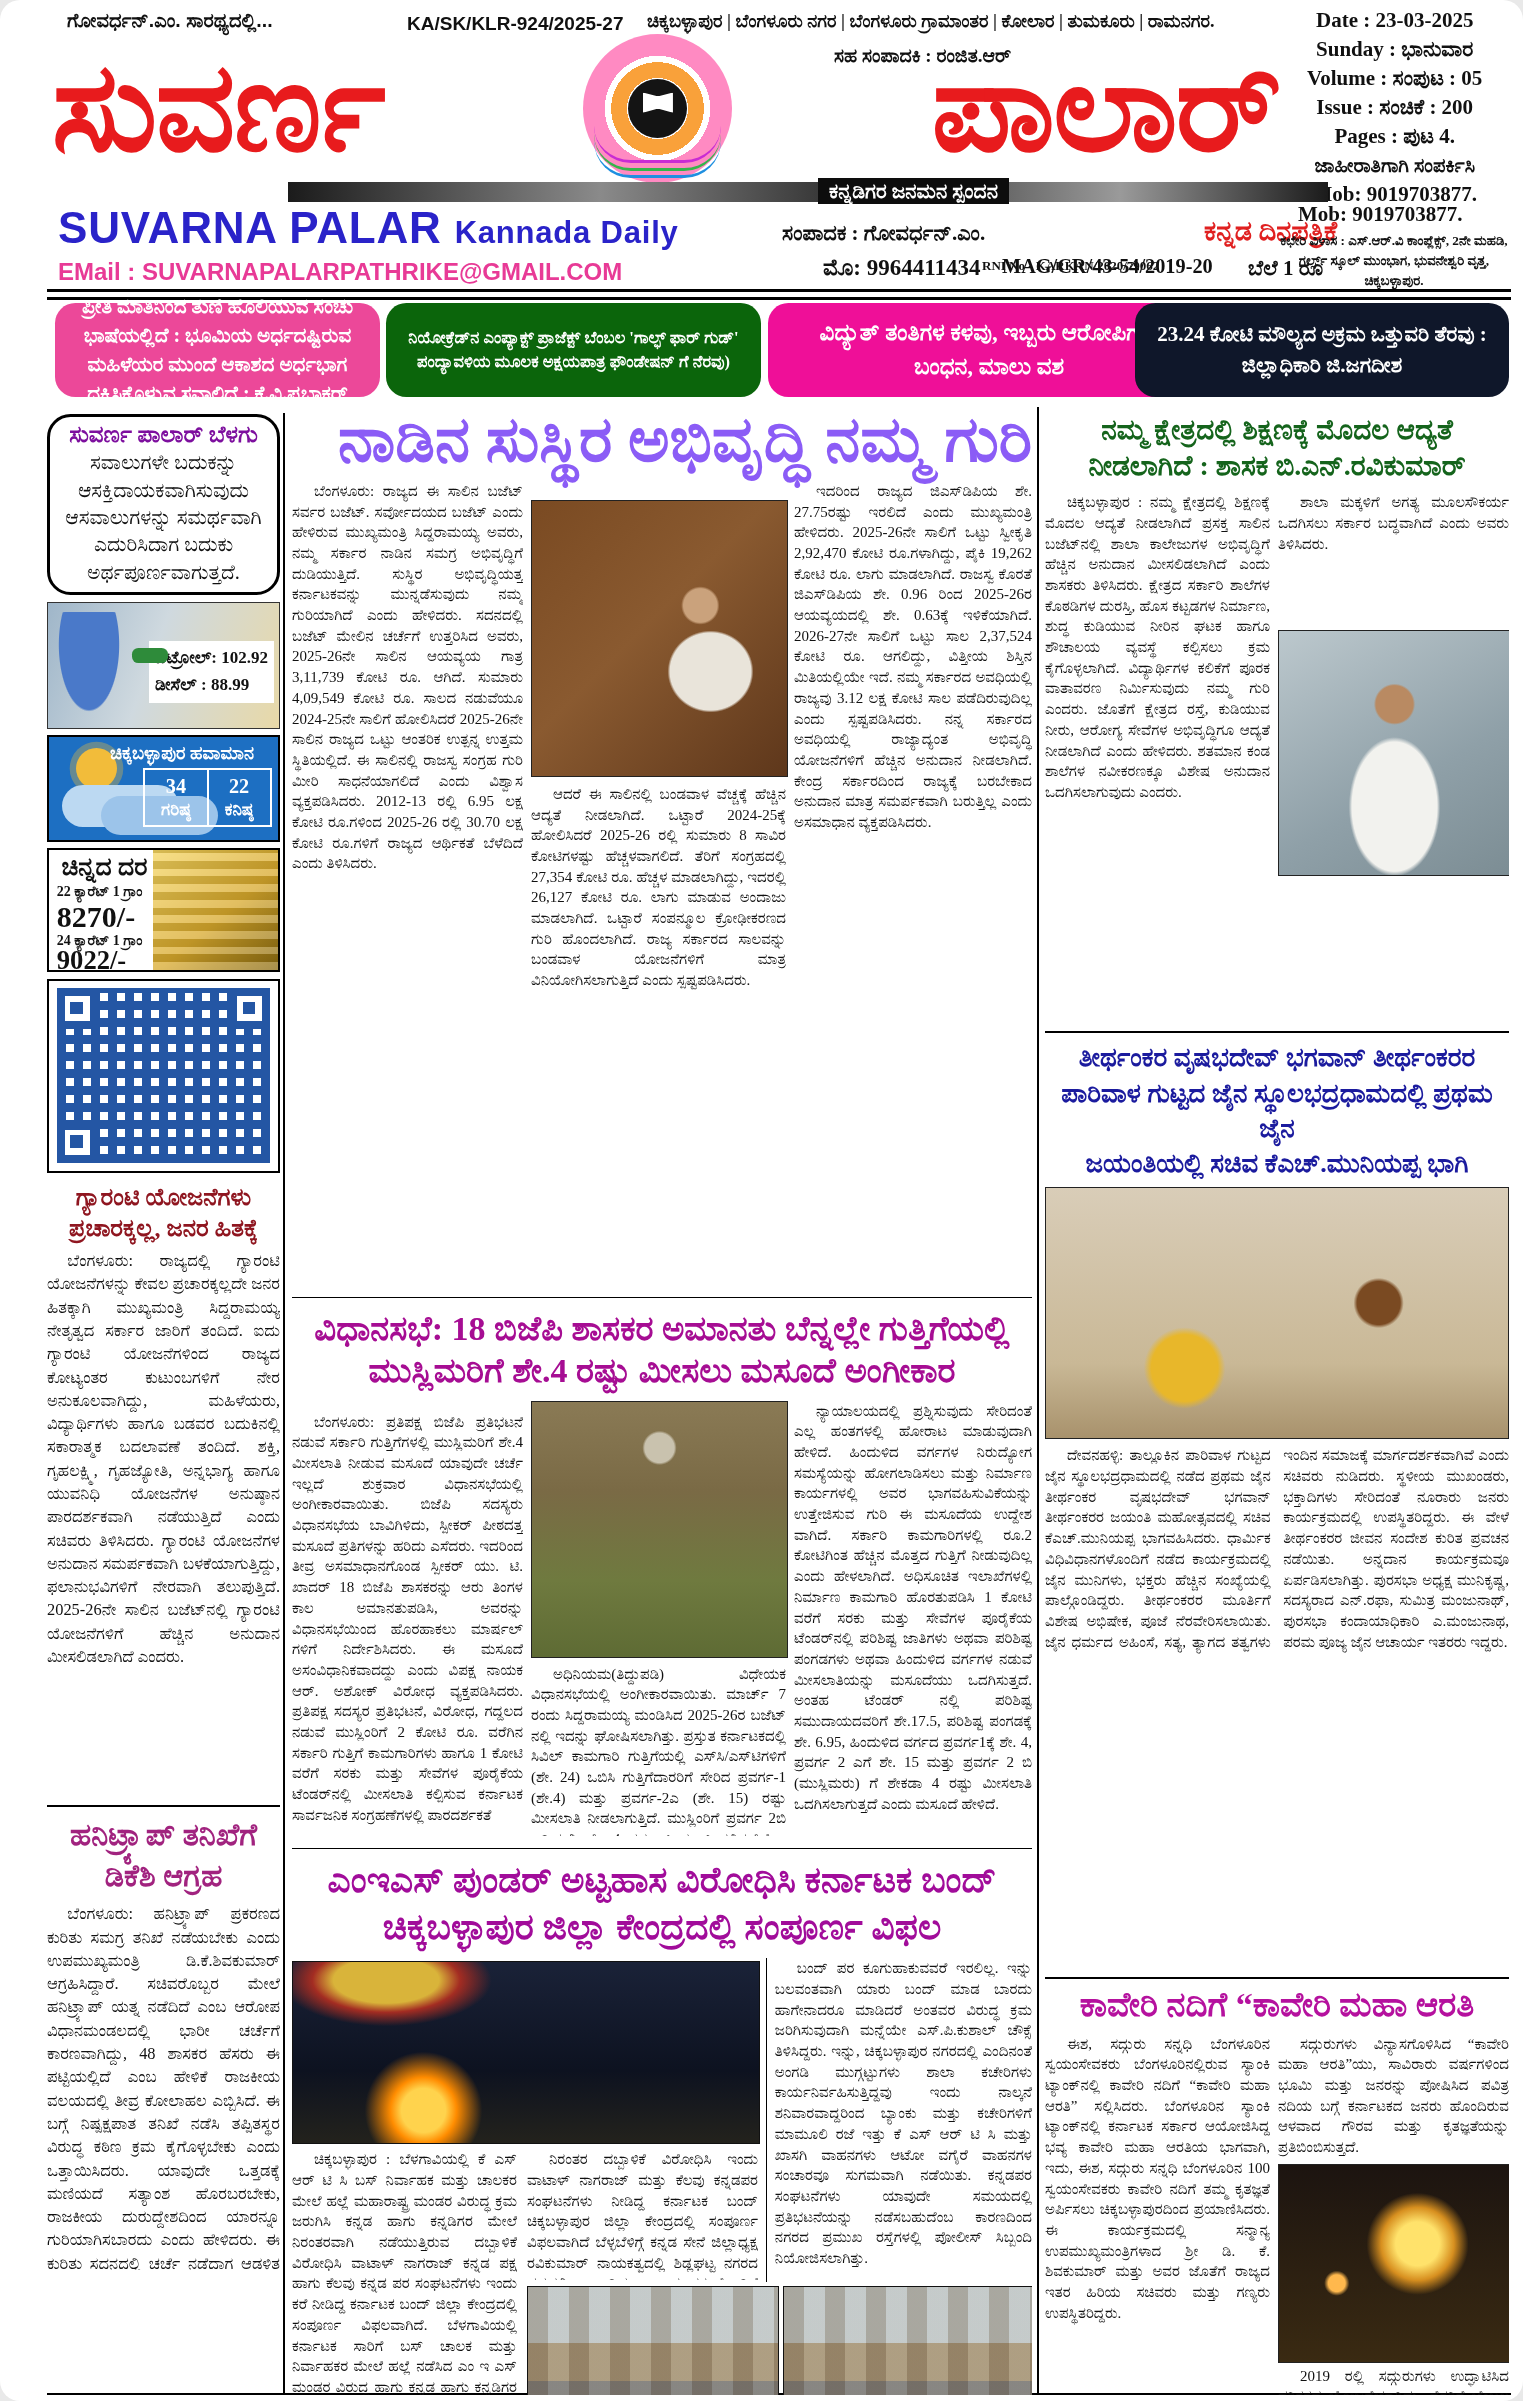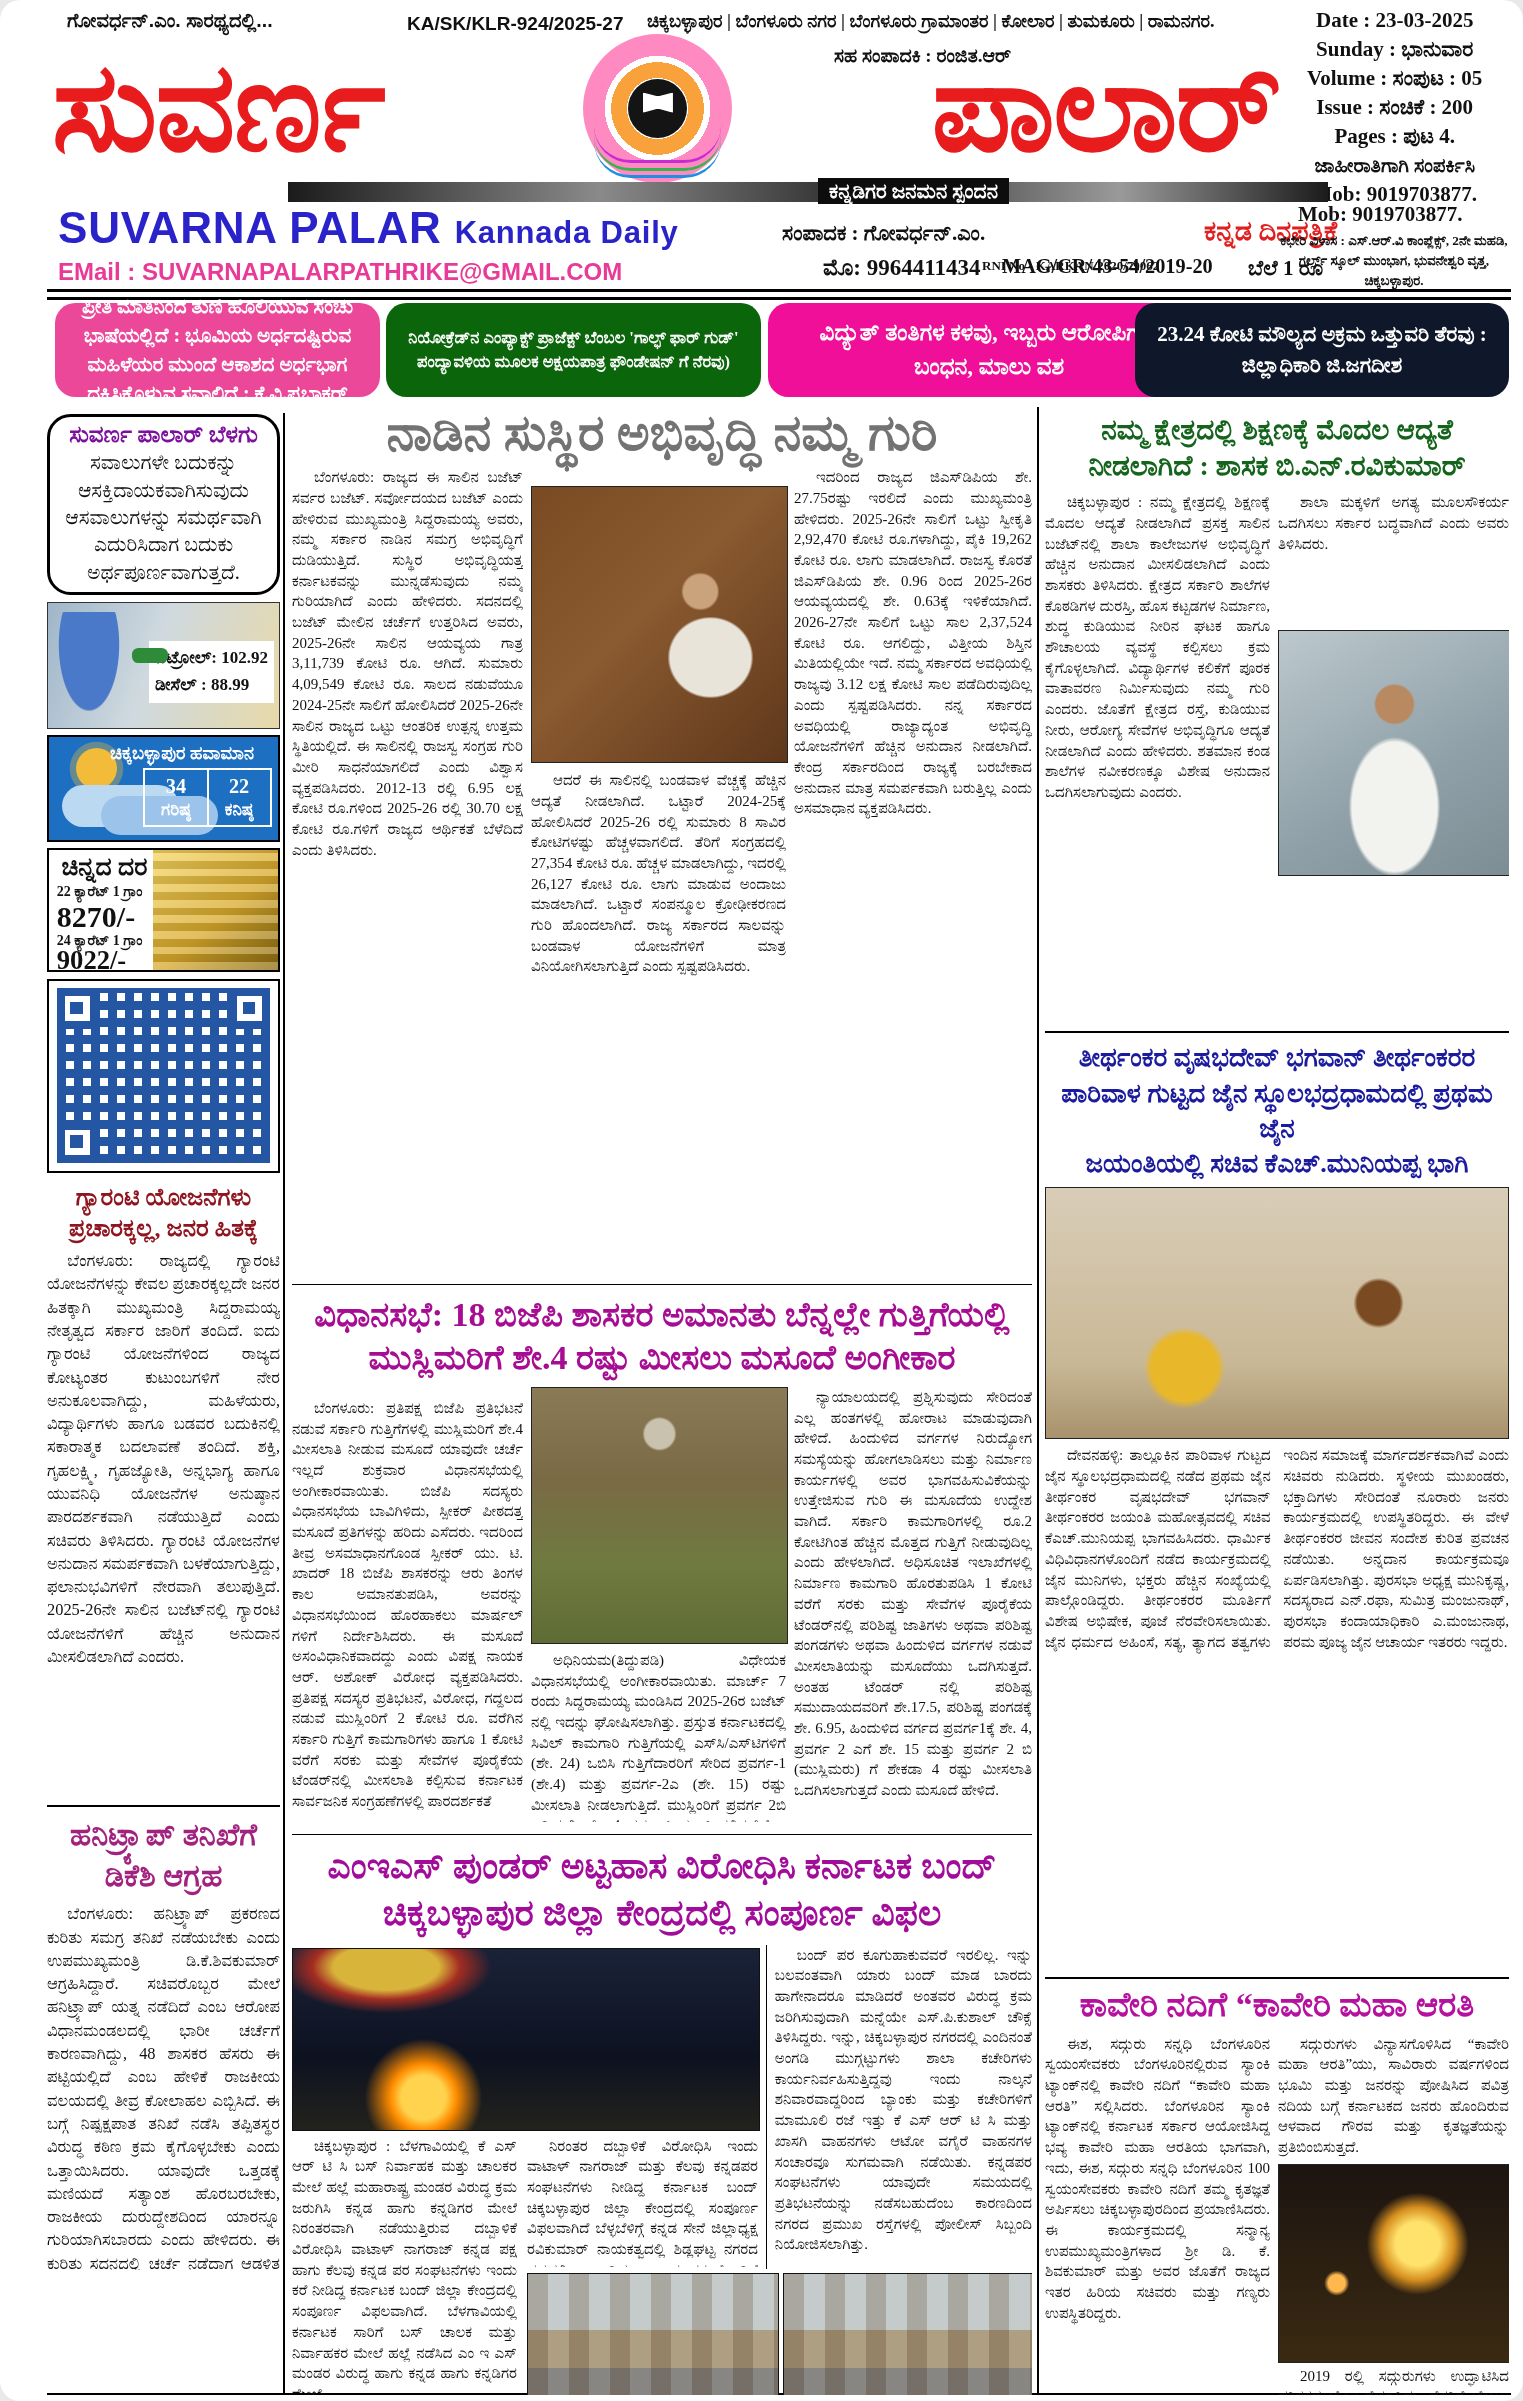--- a/index.html
+++ b/index.html
@@ -98,21 +98,21 @@
                  repeating-linear-gradient(90deg,#2456a4 0 8.6px,#ffffff 8.6px 17px);}
   .qr-f{position:absolute;width:41px;height:41px;border:8.6px solid #2456a4;background:#fff;box-sizing:border-box;}
   .qf1{left:0;top:0;} .qf2{right:0;top:0;} .qf3{left:0;bottom:0;}
   .qr-f::after{content:"";position:absolute;left:5.5px;top:5.5px;width:12.5px;height:12.5px;background:#2456a4;}
   .guar-head{margin-top:9.4px;color:#8f1620;font-size:24px;font-weight:bold;text-align:center;line-height:1.3;}
   .side-body{margin-top:4.7px;font-size:16.4px;line-height:1.42;text-align:justify;text-indent:20.3px;}
   .honey-sec{margin-top:9.4px;border-top:2.3px solid #000;padding-top:7.8px;}
   .honey-head{color:#a1237f;font-size:30.5px;font-weight:bold;text-align:center;line-height:1.35;}
 
   
-  .lead-head{color:#737373;font-size:50px;font-weight:bold;text-align:center;line-height:1.05;}
+  .lead-head{color:#8b5cf6;font-size:63px;font-weight:bold;text-align:right;line-height:1.05;}
   .story-rel{position:relative;margin-top:7.8px;}
   .lead-body{height:804px;}
   .stxt{font-size:15px;line-height:1.38;text-align:justify;overflow:hidden;}
   .stxt p{margin:0;text-indent:22px;}
   .lead-c1{left:0;top:0;width:231px;height:804px;}
   .cm-photo{left:239px;top:19px;width:255px;height:275px;border:1.6px solid #222;
       background:radial-gradient(ellipse at 70% 62%,#e9e4da 0 16%,transparent 17%),
                  radial-gradient(circle at 66% 38%,#caa27c 0 7%,transparent 8%),
                  linear-gradient(135deg,#7a4a22 0%,#8a5a30 45%,#5e371b 100%);}
   .lead-c2{left:239px;top:303px;width:255px;height:500px;}

